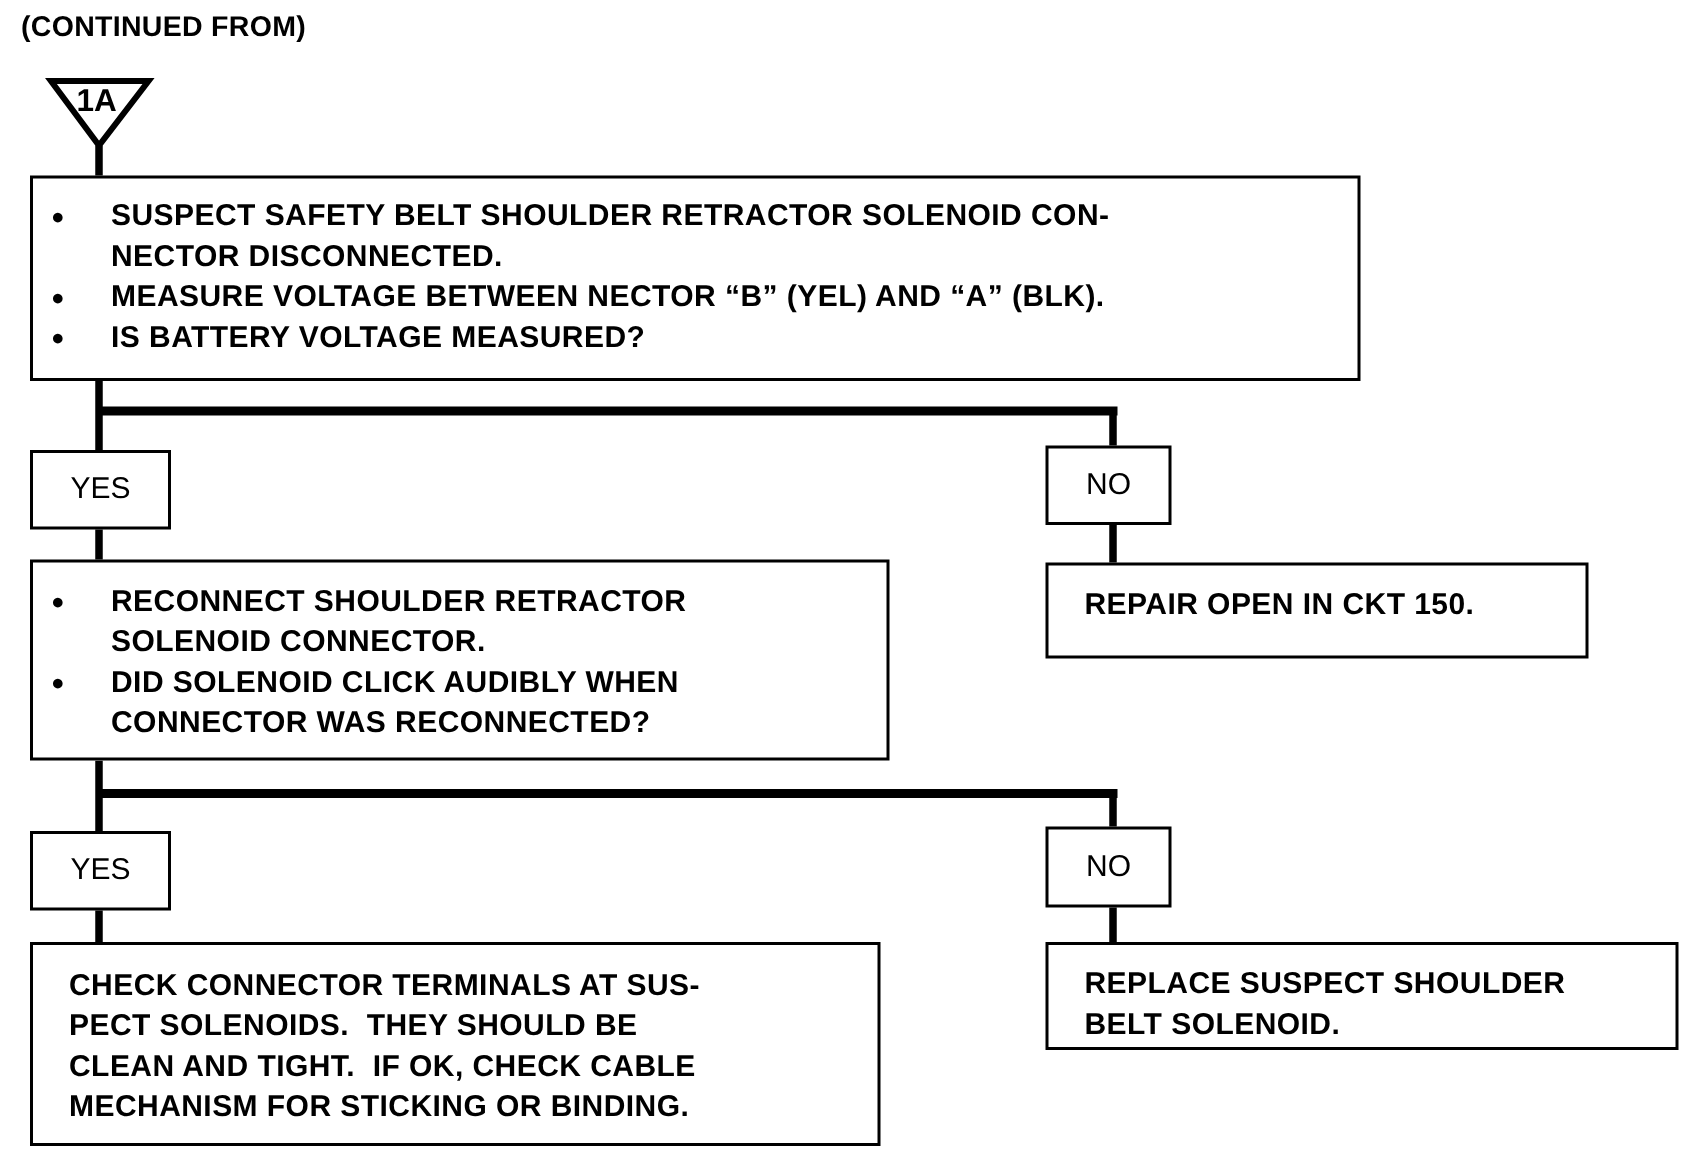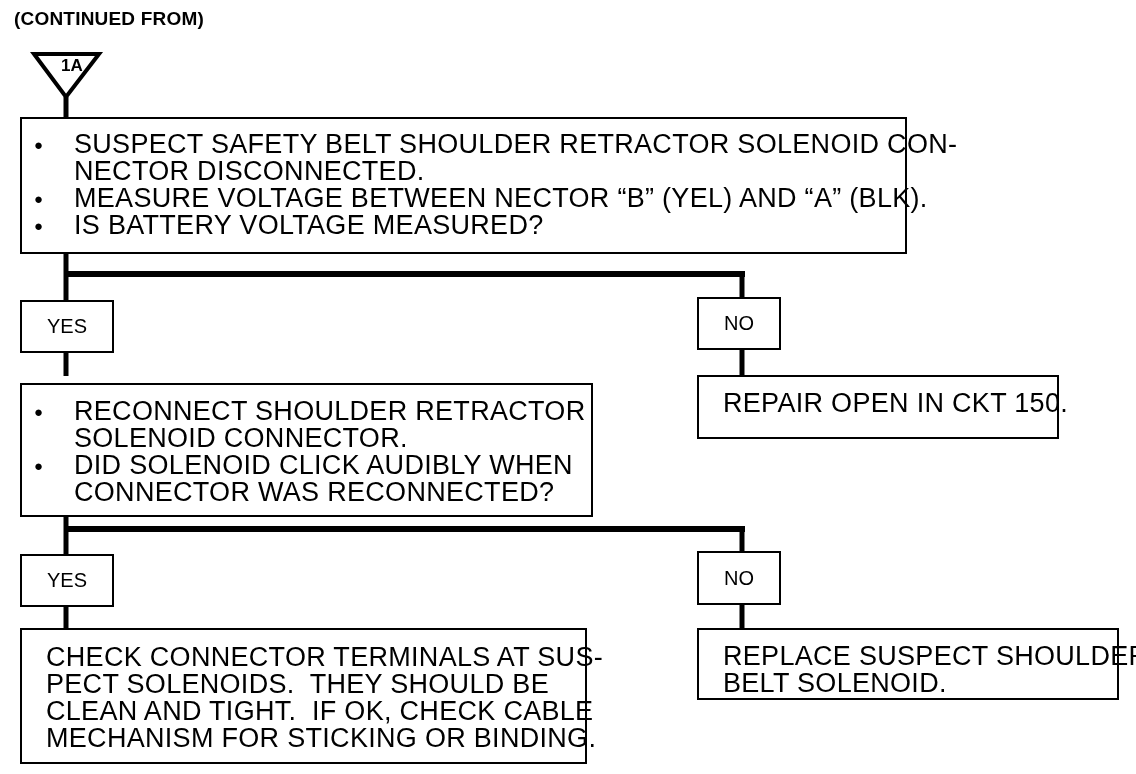--- a/index.html
+++ b/index.html
@@ -1,21 +1,21 @@
 <!DOCTYPE html>
 <html><head>
 <meta charset="utf-8">
 <style>
   html, body { margin:0; padding:0; background:#ffffff; }
   body { width:1136px; height:774px; position:relative; overflow:hidden;
          font-family:"Liberation Sans", "DejaVu Sans", sans-serif; color:#000; }
   .abs { position:absolute; }
   .title { left:14px; top:8px; font-size:19px; font-weight:bold; letter-spacing:0.2px; }
   .box { position:absolute; border:2.5px solid #000; box-sizing:border-box; background:#fff; }
-  .txt { font-size:27px; font-weight:normal; line-height:27px; letter-spacing:0.3px; }
+  .txt { font-size:20px; font-weight:bold; line-height:27px; letter-spacing:0.3px; }
   .bul { position:relative; padding-left:52px; }
   .bul::before { content:"\25CF"; position:absolute; left:12px; top:0; font-size:15px; }
   .lbl { font-size:20px; font-weight:normal; display:flex; align-items:center; justify-content:center; }
   svg.lines { position:absolute; left:0; top:0; }
 </style>
 </head>
 <body>
 
 <svg class="lines" width="1136" height="774">
 
@@ -29,33 +29,33 @@
   <line x1="742" y1="349" x2="742" y2="376" stroke="#000" stroke-width="5"></line>
 
   <line x1="66" y1="507" x2="66" y2="555" stroke="#000" stroke-width="5"></line>
   <line x1="64" y1="529" x2="745" y2="529" stroke="#000" stroke-width="6"></line>
   <line x1="742" y1="527" x2="742" y2="552" stroke="#000" stroke-width="5"></line>
   <line x1="66" y1="605" x2="66" y2="629" stroke="#000" stroke-width="5"></line>
   <line x1="742" y1="603" x2="742" y2="629" stroke="#000" stroke-width="5"></line>
 </svg>
 
 <div class="abs title">(CONTINUED FROM)</div>
-<div class="abs" style="left:51px; top:56px; font-size:17px; font-weight:bold;margin-left:10px;">1A</div>
+<div class="abs" style="left:51px; top:56px; font-size:21px; font-weight:bold;">1A</div>
 
 <div class="box" style="left:20px; top:117px; width:887px; height:137px; padding:12px 0 0 0;">
   <div class="txt bul" style="white-space:pre;">SUSPECT SAFETY BELT SHOULDER RETRACTOR SOLENOID CON-
 NECTOR DISCONNECTED.</div>
   <div class="txt bul" style="white-space:pre;">MEASURE VOLTAGE BETWEEN NECTOR “B” (YEL) AND “A” (BLK).</div>
   <div class="txt bul" style="white-space:pre;">IS BATTERY VOLTAGE MEASURED?</div>
 </div>
 
 <div class="box lbl" style="left:20px; top:300px; width:94px; height:53px;">YES</div>
 <div class="box lbl" style="left:697px; top:297px; width:84px; height:53px;">NO</div>
 
-<div class="box" style="left:20px; top:383px; width:573px; height:134px; padding:13px 0 0 0;">
+<div class="box" style="left:20px; top:373px; width:573px; height:134px; padding:13px 0 0 0;">
   <div class="txt bul" style="white-space:pre;">RECONNECT SHOULDER RETRACTOR
 SOLENOID CONNECTOR.</div>
   <div class="txt bul" style="white-space:pre;">DID SOLENOID CLICK AUDIBLY WHEN
 CONNECTOR WAS RECONNECTED?</div>
 </div>
 
 <div class="box txt" style="left:697px; top:375px; width:362px; height:64px; padding:13px 0 0 24px; white-space:pre;">REPAIR OPEN IN CKT 150.</div>
 
 <div class="box lbl" style="left:20px; top:554px; width:94px; height:53px;">YES</div>
 <div class="box lbl" style="left:697px; top:551px; width:84px; height:54px;">NO</div>

